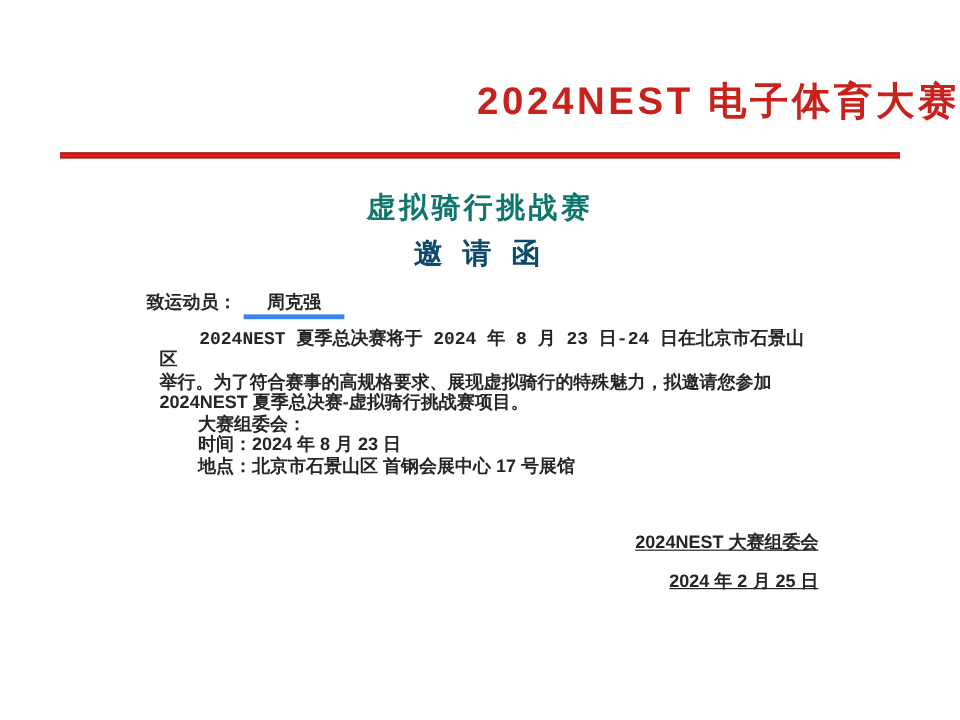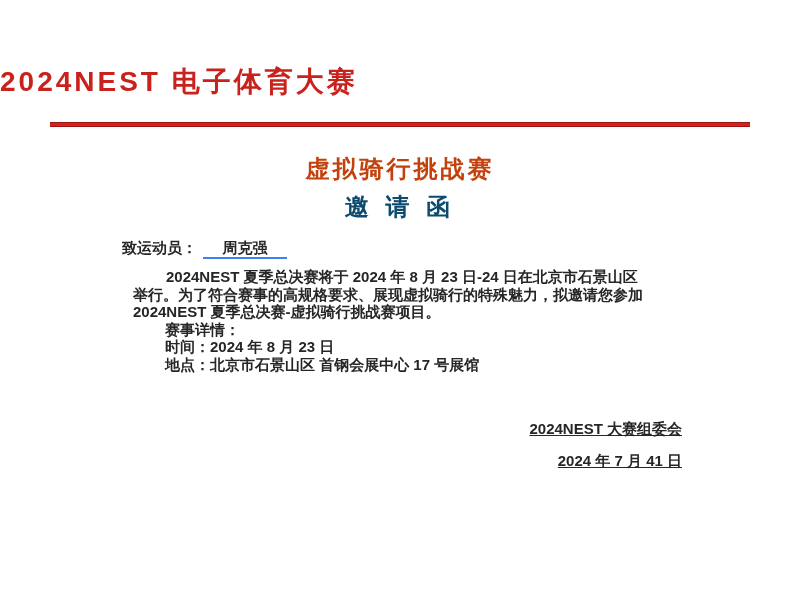--- a/index.html
+++ b/index.html
@@ -7,42 +7,42 @@
     position: relative;
     width: 800px;
     height: 600px;
     background: #ffffff;
     overflow: hidden;
     font-family: "Liberation Sans", "DejaVu Sans", sans-serif;
     color: #262626;
   }
   .doc-title {
     padding-top: 66px;
-    text-align: left;
-    font-size: 28px;
+    text-align: right;
+    font-size: 32px;
     font-weight: bold;
     letter-spacing: 3px;
     color: var(--accent-red, #c9211c);
     line-height: 1.15;
   }
   .rule {
     width: 700px;
     height: 3px;
     margin: 24px auto 0 auto;
     background: #d8201d;
     border-top: 1px solid #9a1512;
     border-bottom: 1px solid #9a1512;
   }
   .event-title {
     margin-top: 28px;
     text-align: center;
     font-size: 24px;
     font-weight: bold;
     letter-spacing: 3px;
-    color: #c2410c;
+    color: #0f766e;
     line-height: 28px;
   }
   .letter-title {
     margin-top: 10px;
     text-align: center;
     font-size: 24px;
     font-weight: bold;
     letter-spacing: 5px;
     color: #0c4a6e;
     line-height: 28px;
@@ -50,27 +50,27 @@
   .body-text { font-size: 15px; font-weight: 600; line-height: 17.5px; }
   .recipient {
     margin: 18px 0 0 122px;
     line-height: 17px;
   }
   .blank-underline {
     display: inline-block;
     width: 84px;
     margin-left: 6px;
     text-align: center;
-    border-bottom: 2px solid #3b82f6;
+    border-bottom: 4px solid #3b82f6;
     padding-bottom: 1px;
   }
   .para {
     margin: 9px 120px 0 133px;
   }
-  .para .line-first { text-indent: 33px; }
+  .para .line-first { text-indent: 33px; font-family: Liberation Mono, monospace; }
   .detail-line { margin-left: 165px; }
   .signature {
     margin: 47px 118px 0 0;
     text-align: right;
     text-decoration: underline;
   }
   .signature .sig-date { margin-top: 14px; }
 </style>
 </head>
 <body>
@@ -89,23 +89,23 @@
     <span>致运动员：</span><span class="blank-underline"><span>周克强</span></span>
   </div>
 
   <div class="para body-text">
     <div class="line-first">2024NEST 夏季总决赛将于 2024 年 8 月 23 日-24 日在北京市石景山区</div>
     <div>举行。为了符合赛事的高规格要求、展现虚拟骑行的特殊魅力，拟邀请您参加</div>
     <div>2024NEST 夏季总决赛-虚拟骑行挑战赛项目。</div>
   </div>
 
   <div>
-    <div class="detail-line body-text">赛事详情：</div>
+    <div class="detail-line body-text">大赛组委会：</div>
     <div class="detail-line body-text">时间：2024 年 8 月 23 日</div>
     <div class="detail-line body-text">地点：北京市石景山区 首钢会展中心 17 号展馆</div>
   </div>
 
   <div class="signature body-text">
     <div>2024NEST 大赛组委会</div>
-    <div class="sig-date">2024 年 7 月 41 日</div>
+    <div class="sig-date">2024 年 2 月 25 日</div>
   </div>
 
 </div>
 
 </body></html>

